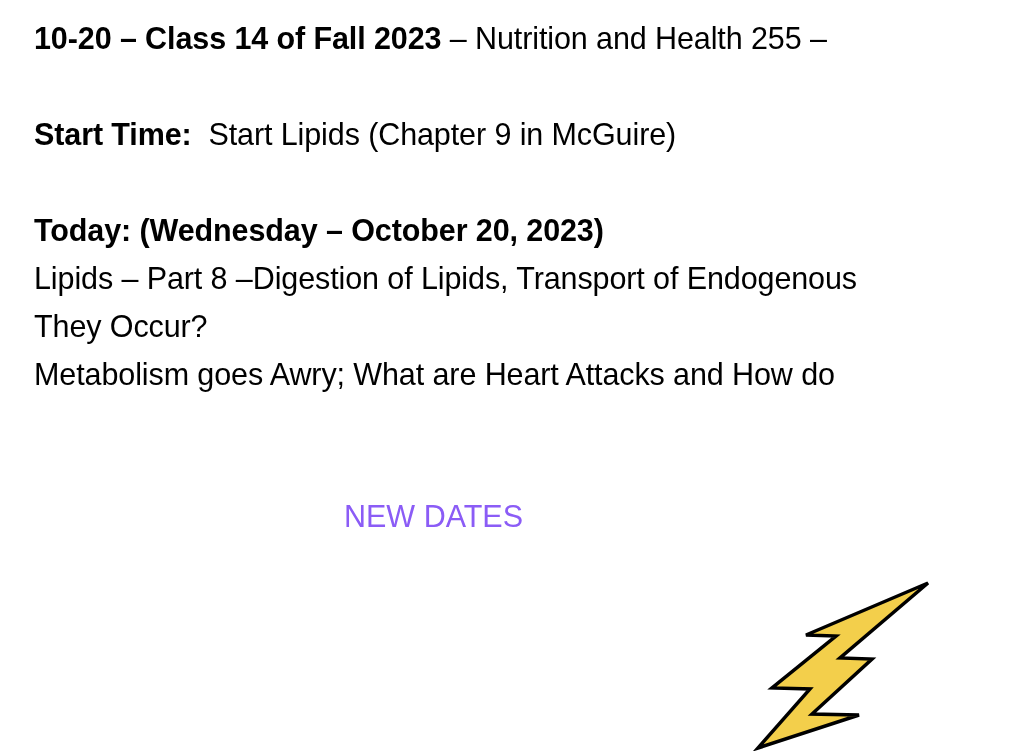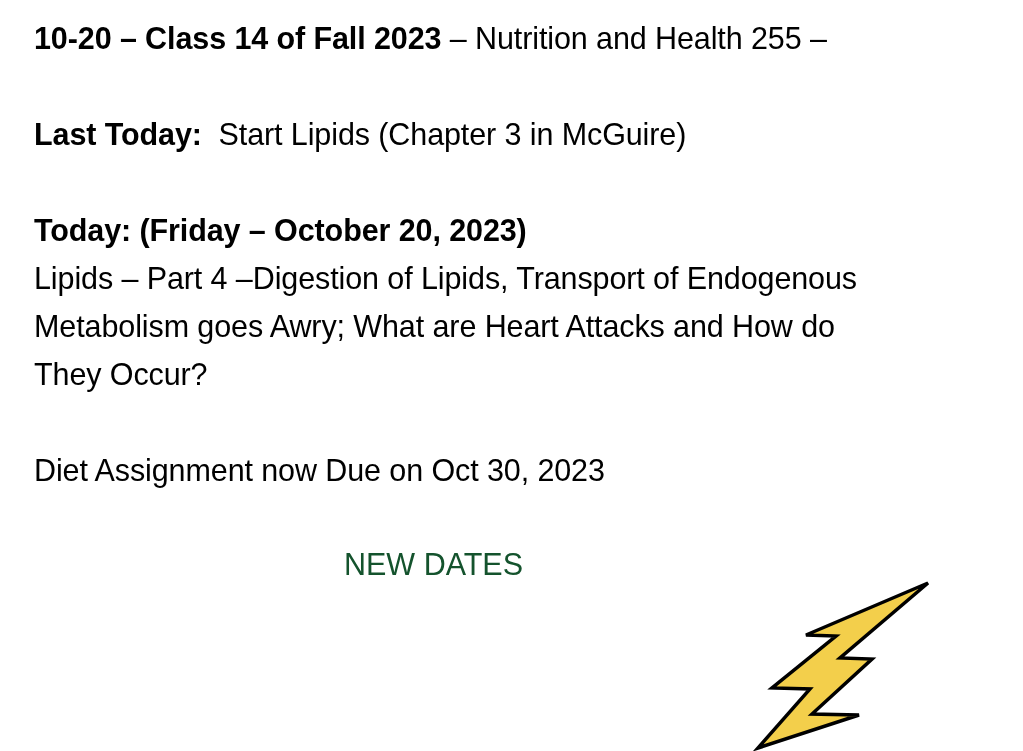--- a/index.html
+++ b/index.html
@@ -73,38 +73,37 @@
 <body>
 
 <div id="slide" style="background: rgb(255, 255, 255); margin-left: 16px;">
 
   <div class="text-block">
 
     <div class="line"><span class="bold">10-20 – Class 14 of Fall 2023</span><span class="reg"> – Nutrition and Health 255 –</span></div>
 
     <div class="line blank">&nbsp;</div>
 
-    <div class="line"><span class="bold">Last Today:</span><span class="reg">  Start Lipids (Chapter 3 in McGuire)</span></div>
+    <div class="line"><span class="bold">Start Time:</span><span class="reg">  Start Lipids (Chapter 9 in McGuire)</span></div>
 
     <div class="line blank">&nbsp;</div>
 
-    <div class="line bold">Today: (Friday – October 20, 2023)</div>
+    <div class="line bold">Today: (Wednesday – October 20, 2023)</div>
 
-    <div class="line reg">Lipids – Part 4 –Digestion of Lipids, Transport of Endogenous</div>
+    <div class="line reg">Lipids – Part 8 –Digestion of Lipids, Transport of Endogenous</div>
+    <div class="line reg">They Occur?</div>
     <div class="line reg">Metabolism goes Awry; What are Heart Attacks and How do</div>
-    <div class="line reg">They Occur?</div>
-
-    <div class="line blank">&nbsp;</div>
-
-    <div class="line reg">Diet Assignment now Due on Oct 30, 2023</div>
 
     <div class="line blank">&nbsp;</div>
 
 
-    <div class="line-newdates" style="color: #14532d;">NEW DATES</div>
+    <div class="line blank">&nbsp;</div>
+
+
+    <div class="line-newdates" style="color: #8b5cf6;">NEW DATES</div>
 
   </div>
 
   <svg id="bolt" viewBox="0 0 184 180" aria-hidden="true">
     <polygon points="176,9 88,84 120,85 60,140 107,141 6,174 58,115 20,114 84,62 54,61" fill="#f3cf4b" stroke="#000000" stroke-width="3.5" stroke-linejoin="miter"></polygon>
   </svg>
 
 </div>
 
 </body></html>

